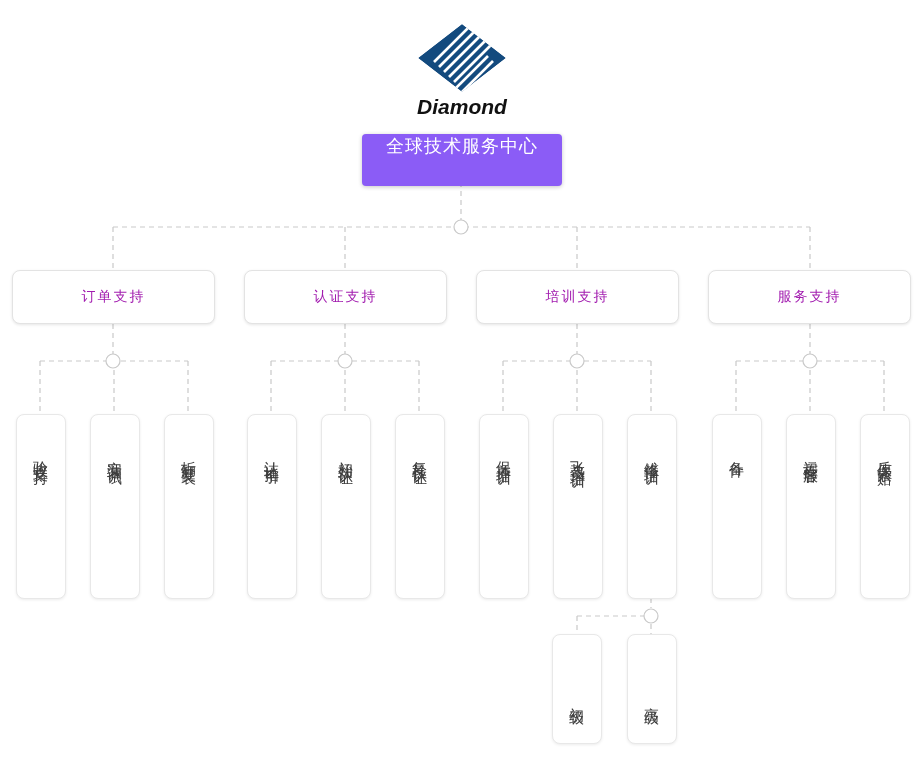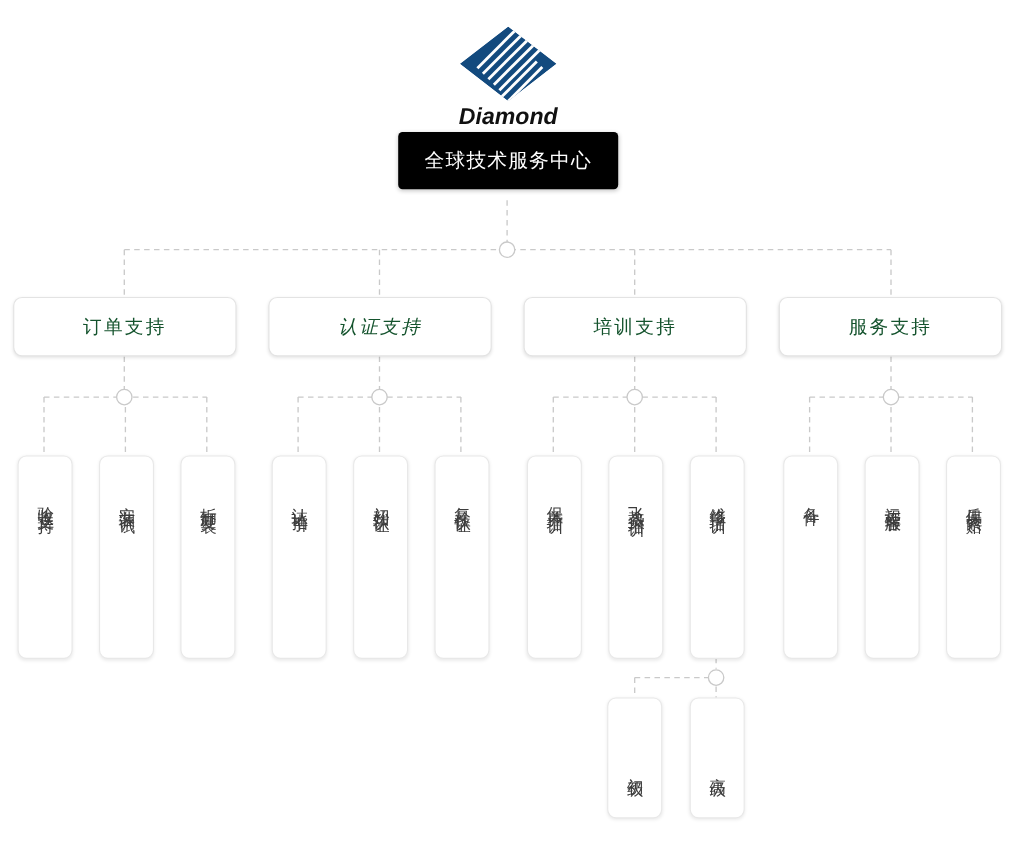--- a/index.html
+++ b/index.html
@@ -49,28 +49,27 @@
     font-style: italic;
     font-size: 21px;
     letter-spacing: 0px;
     color: #111111;
   }
 
   
   .node-root {
     position: absolute;
     left: 362px;
-    top: 120px;
+    top: 134px;
     width: 200px;
     height: 52px;
-    background: #000000;
+    background: #8b5cf6;
     border-radius: 4px;
     box-shadow: 0 1px 4px rgba(0,0,0,0.22);
     display: flex;
-    align-items: center;
     justify-content: center;
     box-sizing: border-box;
   }
   .node-root-label {
     color: #ffffff;
     font-size: 18px;
     letter-spacing: 1px;
     white-space: nowrap;
   }
 
@@ -83,22 +82,22 @@
     background: #ffffff;
     border: 1px solid #e3e3e3;
     border-radius: 8px;
     box-shadow: 0 1px 3px rgba(0,0,0,0.10);
     display: flex;
     align-items: center;
     justify-content: center;
     box-sizing: border-box;
   }
   .node-l2-label {
-    color: #14532d;
-    font-size: 17px;
+    color: #a21caf;
+    font-size: 14px;
     letter-spacing: 2px;
     white-space: nowrap;
   }
 
   
   .node-leaf {
     position: absolute;
     width: 50px;
     background: #ffffff;
     border: 1px solid #e8e8e8;
@@ -205,21 +204,21 @@
     <span class="brand-wordmark">Diamond</span>
   </div>
 
   <div class="node-root">
     <span class="node-root-label">全球技术服务中心</span>
   </div>
 
   <div class="node-l2" style="left:12px;">
     <span class="node-l2-label">订单支持</span>
   </div>
-  <div class="node-l2" style="left:244px;font-style:italic;">
+  <div class="node-l2" style="left:244px;">
     <span class="node-l2-label">认证支持</span>
   </div>
   <div class="node-l2" style="left:708px;">
     <span class="node-l2-label">服务支持</span>
   </div>
   <div class="node-l2" style="left:476px;">
     <span class="node-l2-label">培训支持</span>
   </div>
 
   <div class="node-leaf" style="left:16px;top:414px;height:185px;">

